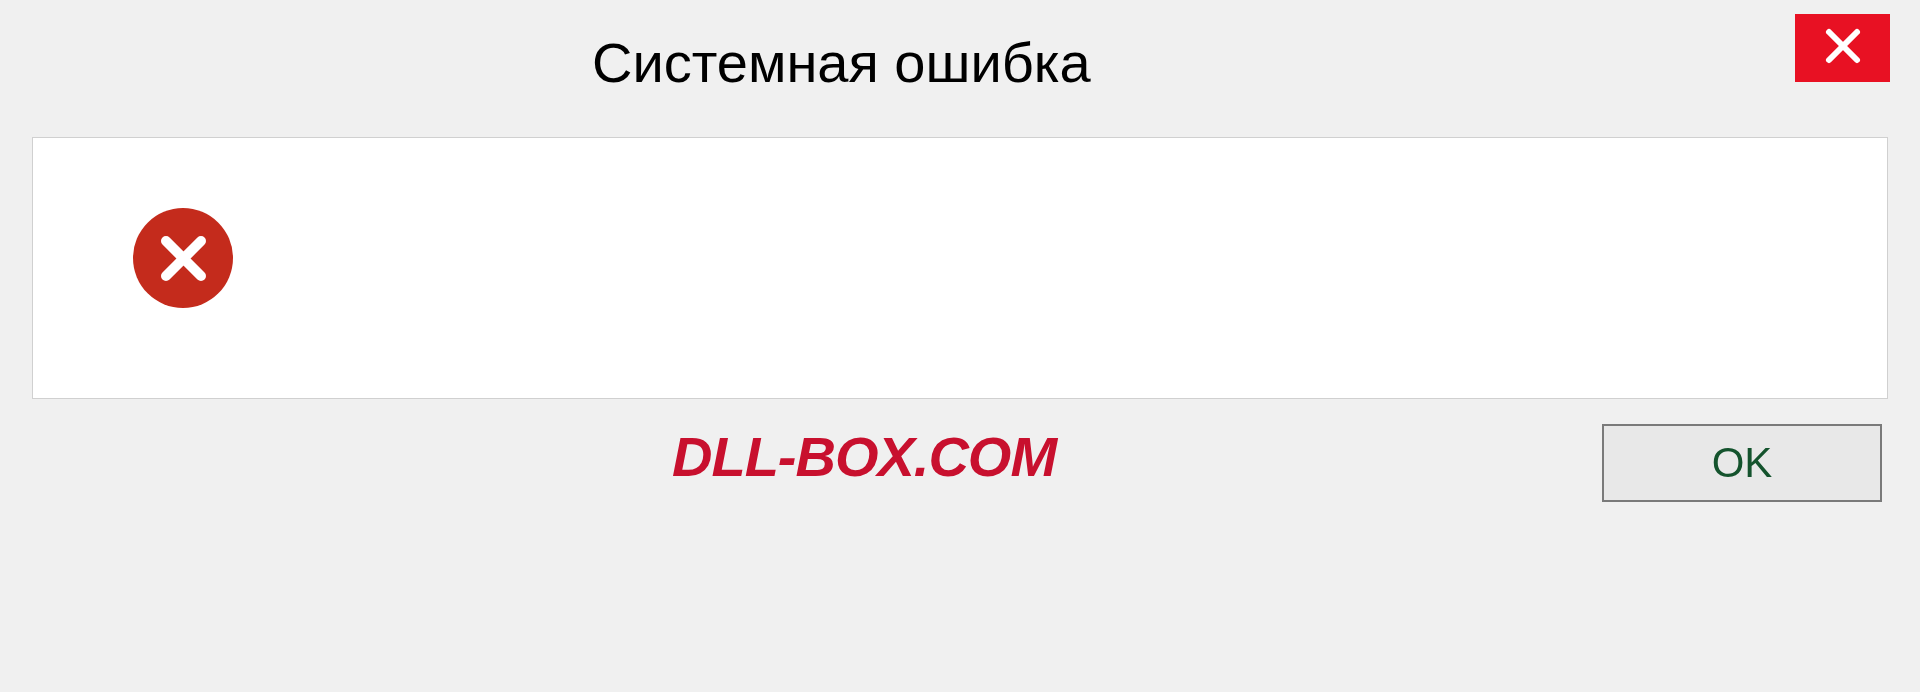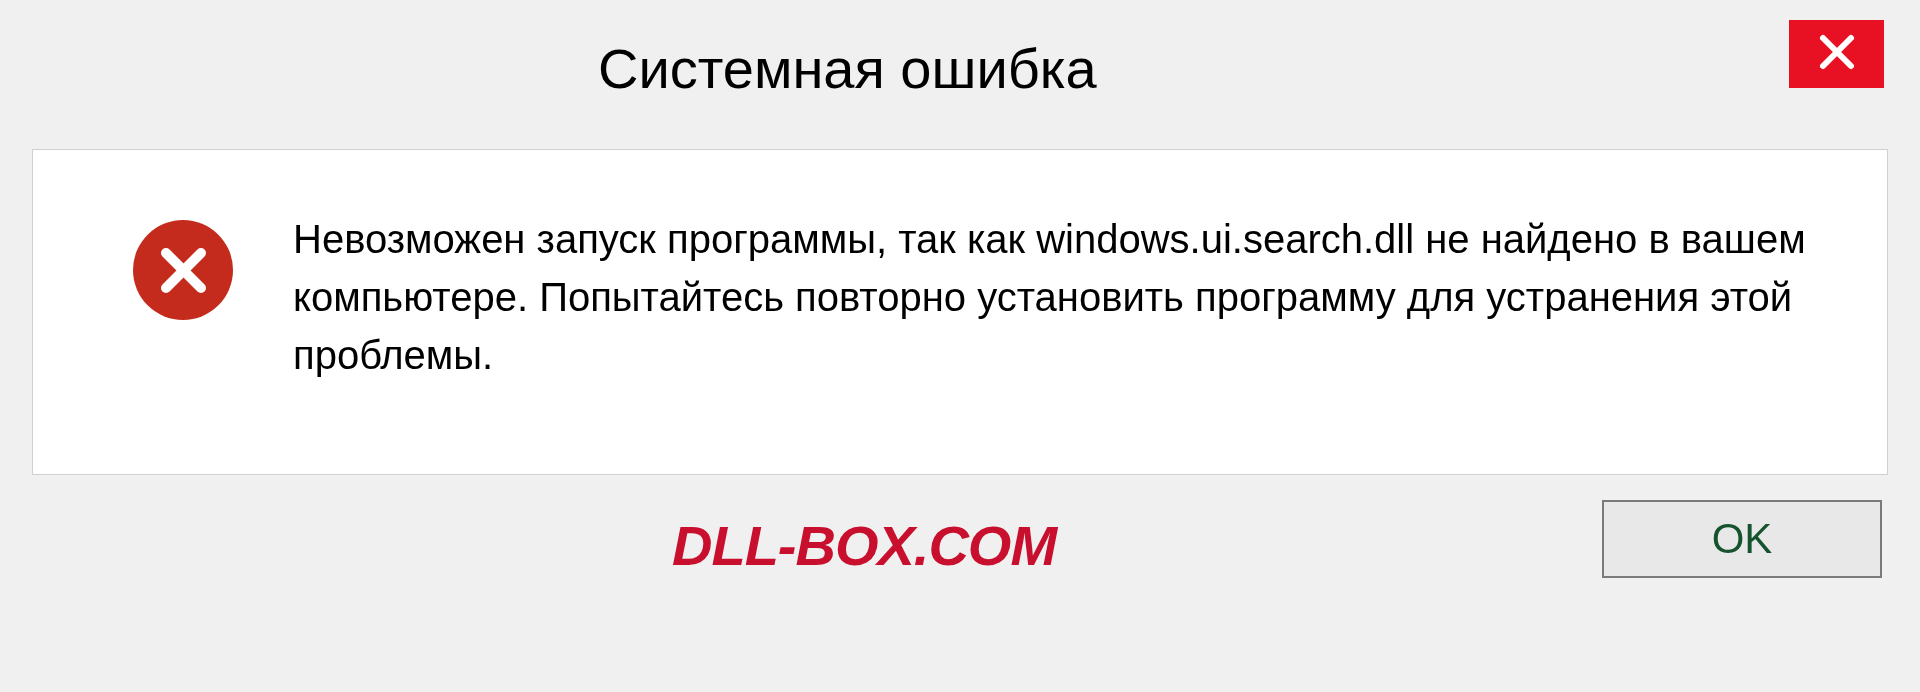--- a/index.html
+++ b/index.html
@@ -12,21 +12,21 @@
       height: 692px;
       background: #f0f0f0;
       font-family: Arial, "Segoe UI", sans-serif;
       position: relative;
       overflow: hidden;
     }
     .dialog-header {
       display: flex;
       justify-content: space-between;
       align-items: flex-start;
-      padding: 18px;
+      padding: 12px;
     }
     .dialog-title {
       font-size: 56px;
       font-weight: 400;
       color: #000;
       margin-left: 580px;
       margin-top: 18px;
     }
     .close-button {
       width: 95px;
@@ -70,21 +70,21 @@
     .error-message {
       font-size: 40px;
       line-height: 1.45;
       color: #000;
       font-weight: 400;
       max-width: 1550px;
     }
     .footer-bar {
       display: flex;
       justify-content: space-between;
-      align-items: flex-end;
+      align-items: flex-start;
       margin: 25px 38px 0 32px;
     }
     .watermark {
       font-size: 56px;
       font-weight: 900;
       color: #c8102e;
       font-style: italic;
       letter-spacing: -1px;
       margin-left: 640px;
     }
@@ -117,19 +117,18 @@
   </div>
 </div>
 
 <div class="content-panel">
   <div class="error-icon-circle">
     <svg viewBox="0 0 55 55">
       <line x1="10" y1="10" x2="45" y2="45" stroke="#ffffff" stroke-width="10" stroke-linecap="round"></line>
       <line x1="45" y1="10" x2="10" y2="45" stroke="#ffffff" stroke-width="10" stroke-linecap="round"></line>
     </svg>
   </div>
-  <div class="error-message">Невозможен запуск программы, так как windows.ui.search.dll  не найдено в вашем компьютере. Попытайтесь повторно установить программу для устранения этой проблемы.</div>
 </div>
 
 <div class="footer-bar">
   <div class="watermark">DLL-BOX.COM</div>
   <button class="ok-button">OK</button>
 </div>
 
 </body></html>

